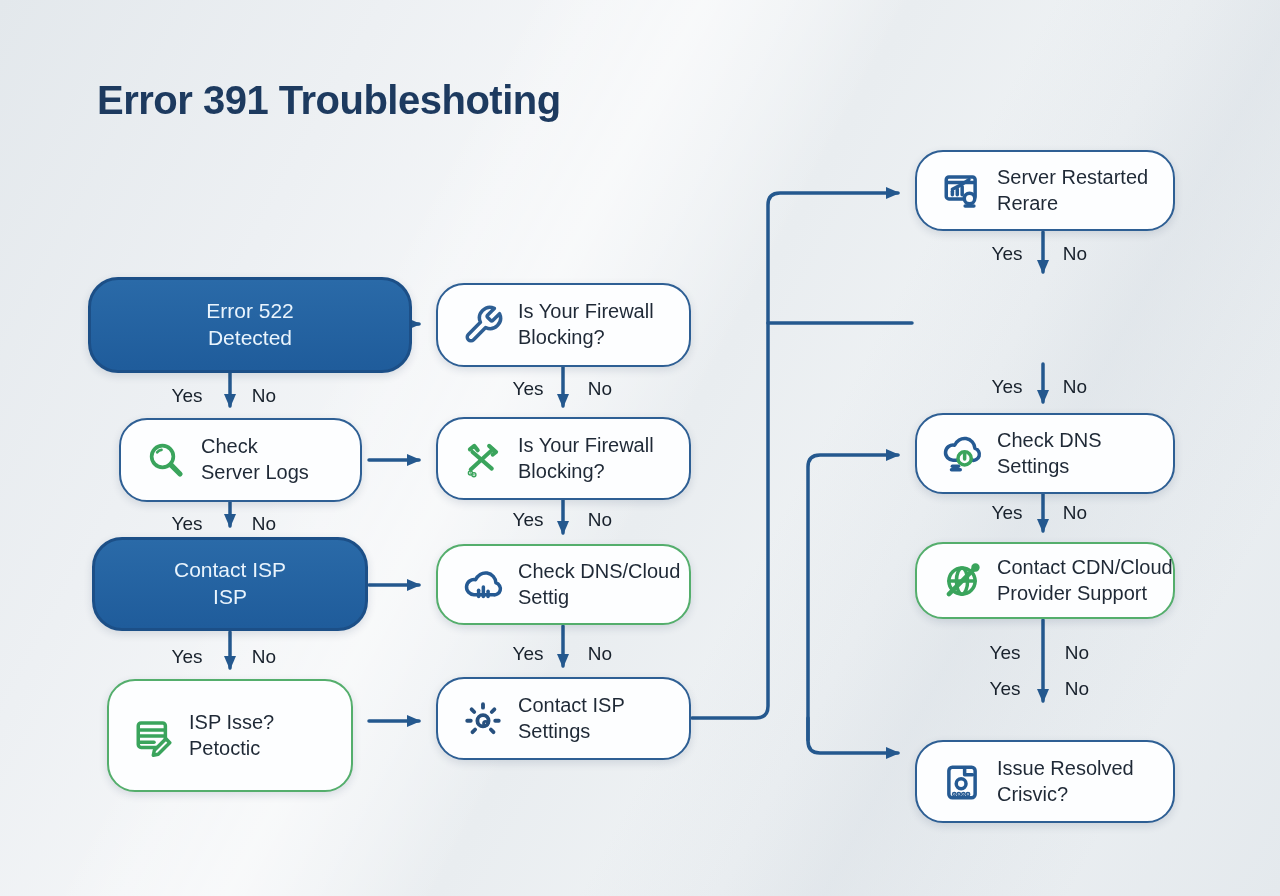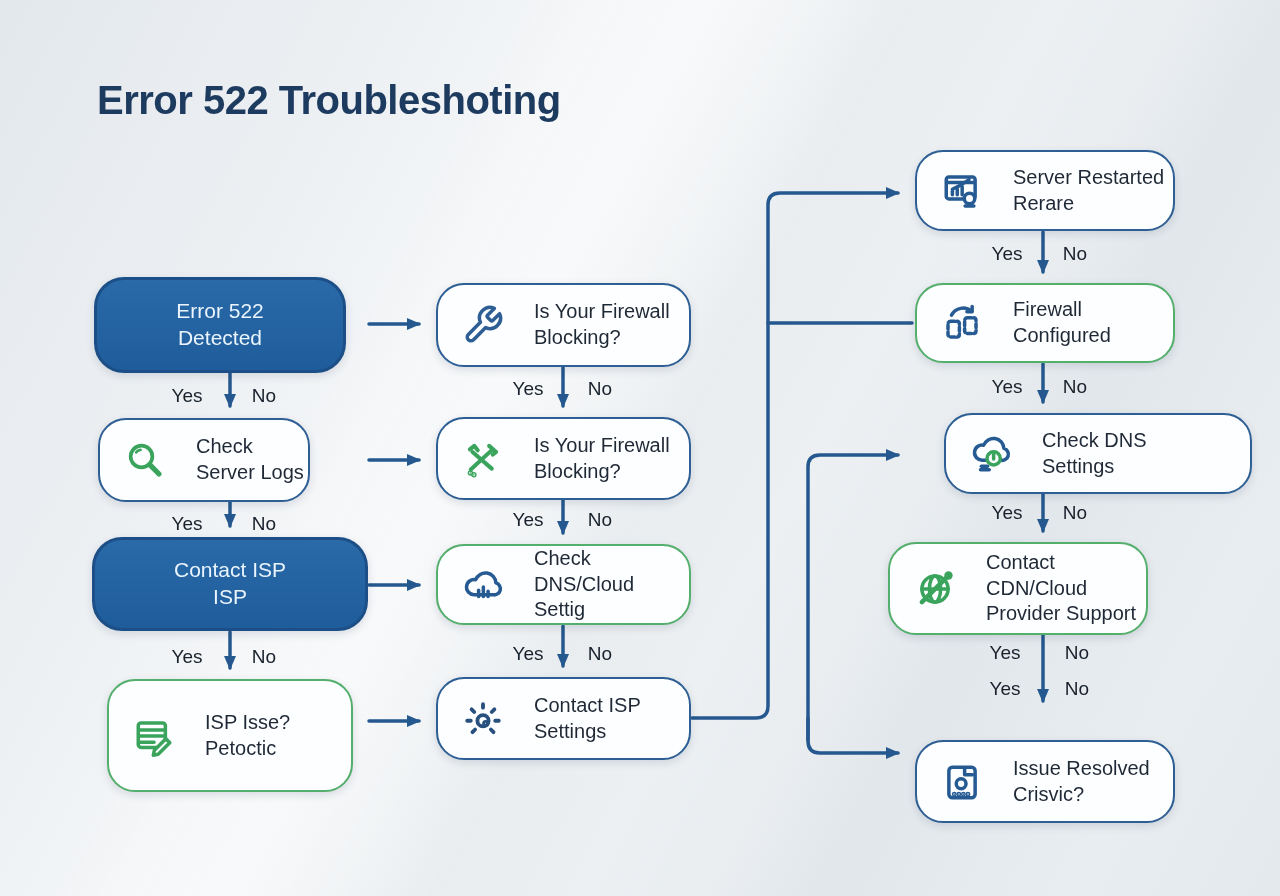--- a/index.html
+++ b/index.html
@@ -13,31 +13,31 @@
     pointer-events:none;}
   .title{position:absolute;left:97px;top:78px;font-size:40px;font-weight:700;color:#1d3a5f;letter-spacing:-.5px;}
   svg.wires{position:absolute;left:0;top:0;z-index:1;}
   .node{position:absolute;z-index:2;display:flex;align-items:center;border-radius:28px;
     background:#fdfeff;box-shadow:0 3px 9px rgba(25,50,85,.14);box-sizing:border-box;}
   .node .label{font-size:20px;color:#1f2936;line-height:1.28;white-space:pre-line;font-weight:500;}
   .outline-blue{border:2.5px solid #2e5f94;}
   .outline-green{border:2.5px solid #54ae6c;}
   .filled{background:linear-gradient(180deg,#2a6aa8,#1f5c9b);border:3px solid #1c4f87;justify-content:center;border-radius:30px;}
   .filled .label{color:#e9f4fd;text-align:center;font-size:21px;}
-  .icon-node{padding-left:24px;gap:30px;}
+  .icon-node{padding-left:24px;gap:14px;}
   .icon{width:42px;height:42px;flex:0 0 auto;display:flex;align-items:center;justify-content:center;}
   .icon svg{width:42px;height:42px;}
   .yn{position:absolute;z-index:2;transform:translate(-50%,-50%);font-size:19px;color:#18212c;font-weight:500;}
 </style>
 </head>
 <body>
 
 <div class="canvas">
 
-  <div class="title">Error 522 Troubleshoting</div>
+  <div class="title">Error 391 Troubleshoting</div>
 
   <svg class="wires" width="1280" height="896" viewBox="0 0 1280 896">
     <defs>
       <marker id="arr" markerUnits="userSpaceOnUse" markerWidth="16" markerHeight="14" refX="12" refY="6" orient="auto">
         <path d="M0 0 L14 6 L0 12 Z" fill="#24588e"></path>
       </marker>
     </defs>
     <g stroke="#24588e" stroke-width="3.5" fill="none" stroke-linecap="round">
 
       <line x1="230" y1="373" x2="230" y2="406" marker-end="url(#arr)"></line>
@@ -60,26 +60,26 @@
 
       <path d="M692 718 H756 Q768 718 768 706 V205 Q768 193 780 193 H898" marker-end="url(#arr)"></path>
 
       <path d="M768 323 H912"></path>
 
       <path d="M808 740 V467 Q808 455 820 455 H898" marker-end="url(#arr)"></path>
       <path d="M808 718 V741 Q808 753 820 753 H898" marker-end="url(#arr)"></path>
     </g>
   </svg>
 
-  <div class="node filled" style="left:94px;top:277px;width:252px;height:96px">
+  <div class="node filled" style="left:88px;top:277px;width:324px;height:96px">
     <span class="label">Error 522
 Detected</span>
   </div>
 
-  <div class="node outline-blue icon-node" style="left:98px;top:418px;width:212px;height:84px">
+  <div class="node outline-blue icon-node" style="left:119px;top:418px;width:243px;height:84px">
     <span class="icon">
       <svg viewBox="0 0 24 24" fill="none" stroke="#3aa45c" stroke-width="2.1" stroke-linecap="round">
         <circle cx="10" cy="10" r="6.2"></circle>
         <path d="M7 7.6a3.4 3.4 0 0 1 2.4-1.4" stroke-width="1.6"></path>
         <line x1="14.7" y1="14.7" x2="20" y2="20" stroke-width="3"></line>
       </svg>
     </span>
     <span class="label">Check
 Server Logs</span>
   </div>
@@ -169,48 +169,36 @@
         <line x1="12.1" y1="14.2" x2="12.1" y2="9.5"></line>
         <path d="M6.5 11l5-2.5 4.5-3"></path>
         <circle cx="16.3" cy="16.3" r="3" fill="#fdfeff"></circle>
         <line x1="13.8" y1="20.6" x2="18.8" y2="20.6"></line>
       </svg>
     </span>
     <span class="label">Server Restarted
 Rerare</span>
   </div>
 
-  <div class="node outline-green icon-node" style="left:915px;top:283px;width:260px;height:80px">
-    <span class="icon">
-      <svg viewBox="0 0 24 24" fill="none" stroke="#255a93" stroke-width="2" stroke-linecap="round" stroke-linejoin="round">
-        <rect x="4" y="11" width="6.5" height="9" rx="1.5" stroke-dasharray="2.4 1.4"></rect>
-        <rect x="13.5" y="9" width="6.5" height="9" rx="1.5" stroke-dasharray="2.4 1.4"></rect>
-        <path d="M6 7.5a7.5 7.5 0 0 1 11.5-2.2"></path>
-        <path d="M17.8 2.6v3h-3"></path>
-      </svg>
-    </span>
-    <span class="label">Firewall
-Configured</span>
-  </div>
-
-  <div class="node outline-blue icon-node" style="left:944px;top:413px;width:308px;height:81px">
+
+  <div class="node outline-blue icon-node" style="left:915px;top:413px;width:260px;height:81px">
     <span class="icon">
       <svg viewBox="0 0 24 24" fill="none" stroke="#255a93" stroke-width="2" stroke-linecap="round" stroke-linejoin="round">
         <path d="M17.5 15.5H7a4.3 4.3 0 1 1 .8-8.5A6 6 0 0 1 19.4 8.8 3.4 3.4 0 0 1 17.5 15.5z"></path>
         <circle cx="13.5" cy="14.5" r="3.8" fill="#fdfeff" stroke="#3aa45c"></circle>
         <line x1="13.5" y1="12.2" x2="13.5" y2="14.8" stroke="#3aa45c"></line>
         <line x1="6.5" y1="19" x2="10" y2="19"></line>
         <line x1="6" y1="21" x2="11" y2="21"></line>
       </svg>
     </span>
     <span class="label">Check DNS
 Settings</span>
   </div>
 
-  <div class="node outline-green icon-node" style="left:888px;top:542px;width:260px;height:93px">
+  <div class="node outline-green icon-node" style="left:915px;top:542px;width:260px;height:77px">
     <span class="icon">
       <svg viewBox="0 0 24 24" fill="none" stroke="#3aa45c" stroke-width="2" stroke-linecap="round">
         <circle cx="12" cy="12" r="7.5"></circle>
         <ellipse cx="12" cy="12" rx="3.2" ry="7.5"></ellipse>
         <line x1="4.5" y1="12" x2="19.5" y2="12"></line>
         <line x1="4.5" y1="19.5" x2="19.5" y2="4.5" stroke-width="2.6"></line>
         <circle cx="19.7" cy="4.3" r="1.4"></circle>
       </svg>
     </span>
     <span class="label">Contact CDN/Cloud

